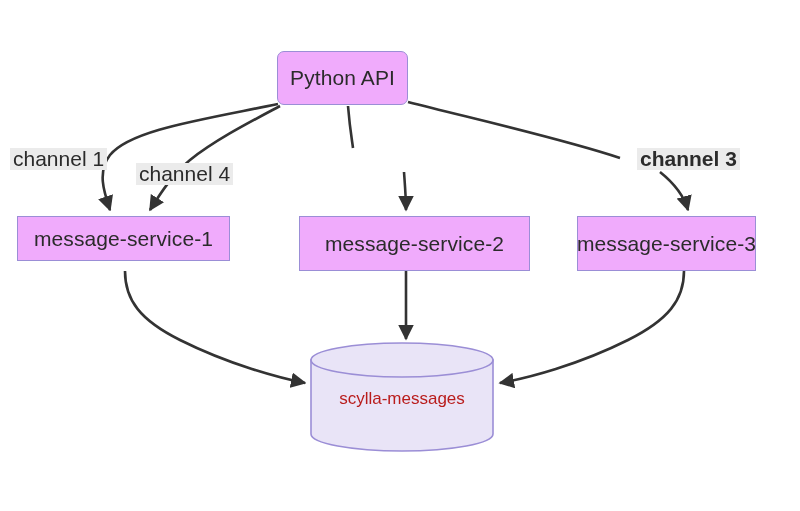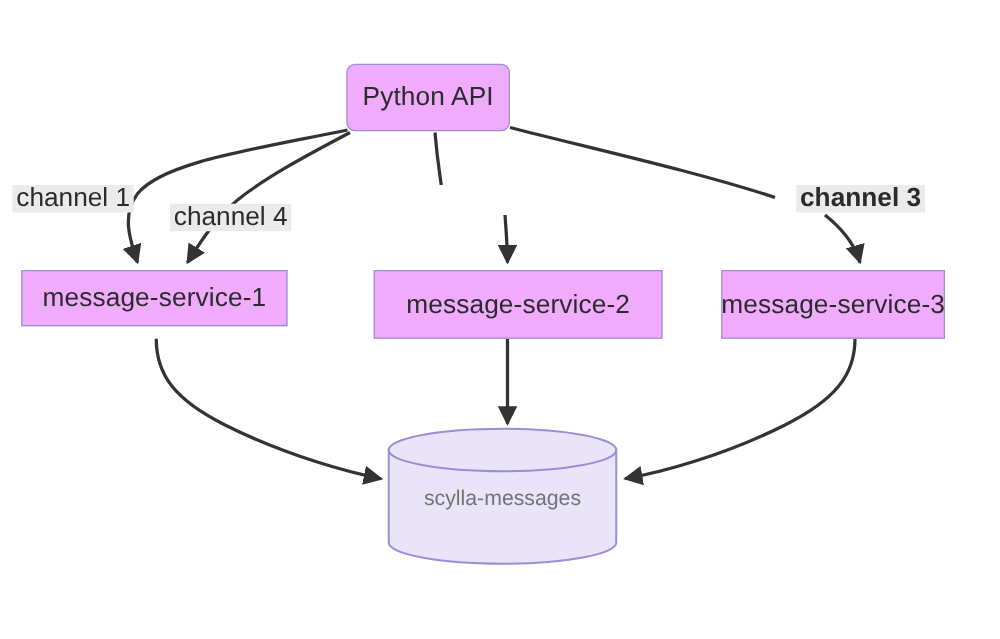--- a/index.html
+++ b/index.html
@@ -41,21 +41,21 @@
   }
   .node-rect {
     border-radius: 0px;
   }
   .cylinder-label {
     position: absolute;
     z-index: 4;
     display: flex;
     align-items: center;
     justify-content: center;
-    color: #737373;
+    color: #b91c1c;
     font-size: 17px;
     white-space: nowrap;
   }
   .edge-label {
     position: absolute;
     z-index: 5;
     background: #ebebeb;
     color: #2b2b2b;
     font-size: 21px;
     line-height: 20px;

